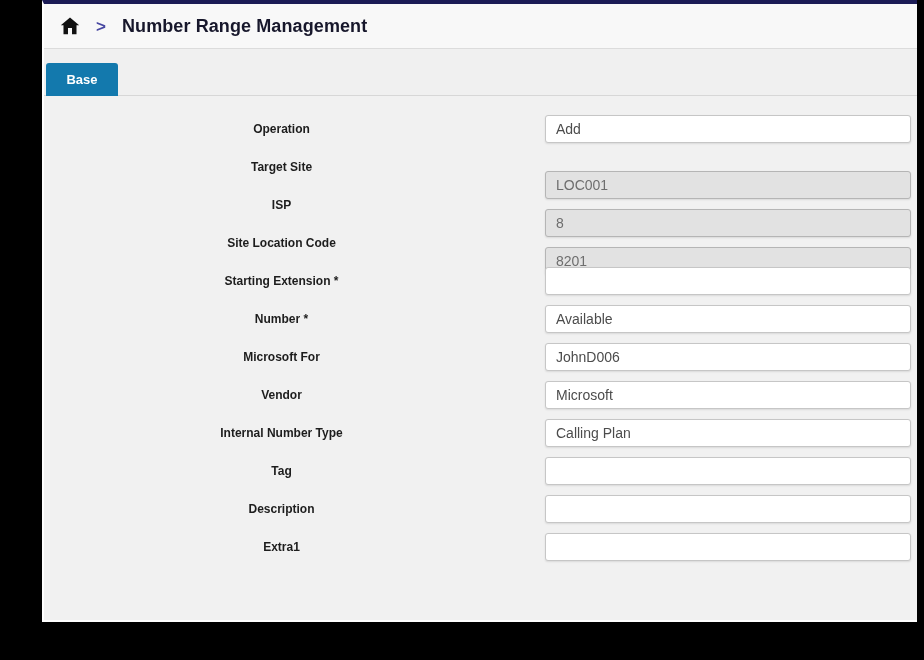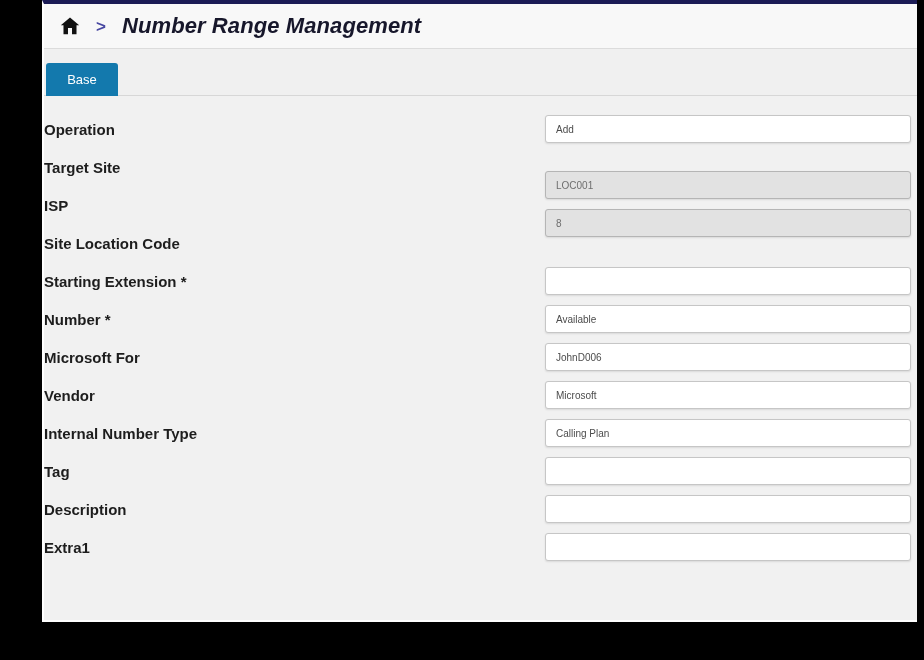--- a/index.html
+++ b/index.html
@@ -35,79 +35,78 @@
     cursor: pointer;
   }
   .sep {
     color: #4747a1;
     font-size: 17px;
     font-weight: 700;
     margin: 0 16px 0 14px;
     line-height: 1;
   }
   .title {
-    font-size: 22px;
+    font-size: 18px;
     font-weight: 700;
     color: #17172b;
     letter-spacing: 0.1px;
-    font-style: italic;
   }
   
   .tabrow {
     height: 47px;
     background: #f0f0f0;
     border-bottom: 1px solid #d7d7d7;
     display: flex;
     align-items: flex-end;
     padding-left: 2px;
   }
   .tab {
     background: #1379ad;
     color: #ffffff;
     font-size: 13px;
-    font-weight: 400;
+    font-weight: 700;
     min-width: 72px;
     height: 33px;
     display: inline-flex;
     align-items: center;
     justify-content: center;
     border-radius: 3px 3px 0 0;
     margin-bottom: -1px;
     cursor: pointer;
     padding: 0 18px;
   }
   
   .form { padding-top: 14px; }
   .row {
     display: flex;
     align-items: center;
     height: 38px;
   }
   .lbl {
     width: 475px;
-    text-align: left;
-    font-size: 15px;
+    text-align: center;
+    font-size: 12px;
     font-weight: 700;
     color: #1d1d1d;
     flex: 0 0 auto;
   }
   .fld {
     flex: 1 1 auto;
     margin-left: 26px;
     margin-right: 6px;
   }
   .inp {
     width: 100%;
     height: 28px;
     border: 1px solid #c6c6c6;
     border-radius: 3px;
     background: #ffffff;
     padding: 0 10px;
     font-family: "Liberation Sans", sans-serif;
-    font-size: 10px;
+    font-size: 14px;
     color: #4c4c4c;
     box-shadow: 0 1px 2px rgba(0,0,0,0.10);
     outline: none;
   }
   .inp.disabled {
     background: #e2e2e2;
     border-color: #b5b5b5;
     color: #6e6e6e;
     margin-top: 36px;
   }
@@ -149,20 +148,23 @@
   <div class="row">
     <label class="lbl">ISP</label>
     <div class="fld">
       <input class="inp disabled" type="text" disabled="" value="8" style="">
     </div>
   </div>
 
 
   <div class="row">
     <label class="lbl">Site Location Code</label>
+    <div class="fld">
+      <input class="inp disabled" type="text" disabled="" value="8201" style="">
+    </div>
   </div>
 
   <div class="row">
     <label class="lbl">Starting Extension *</label>
     <div class="fld">
       <input class="inp" type="text" style="">
     </div>
   </div>
 
 

